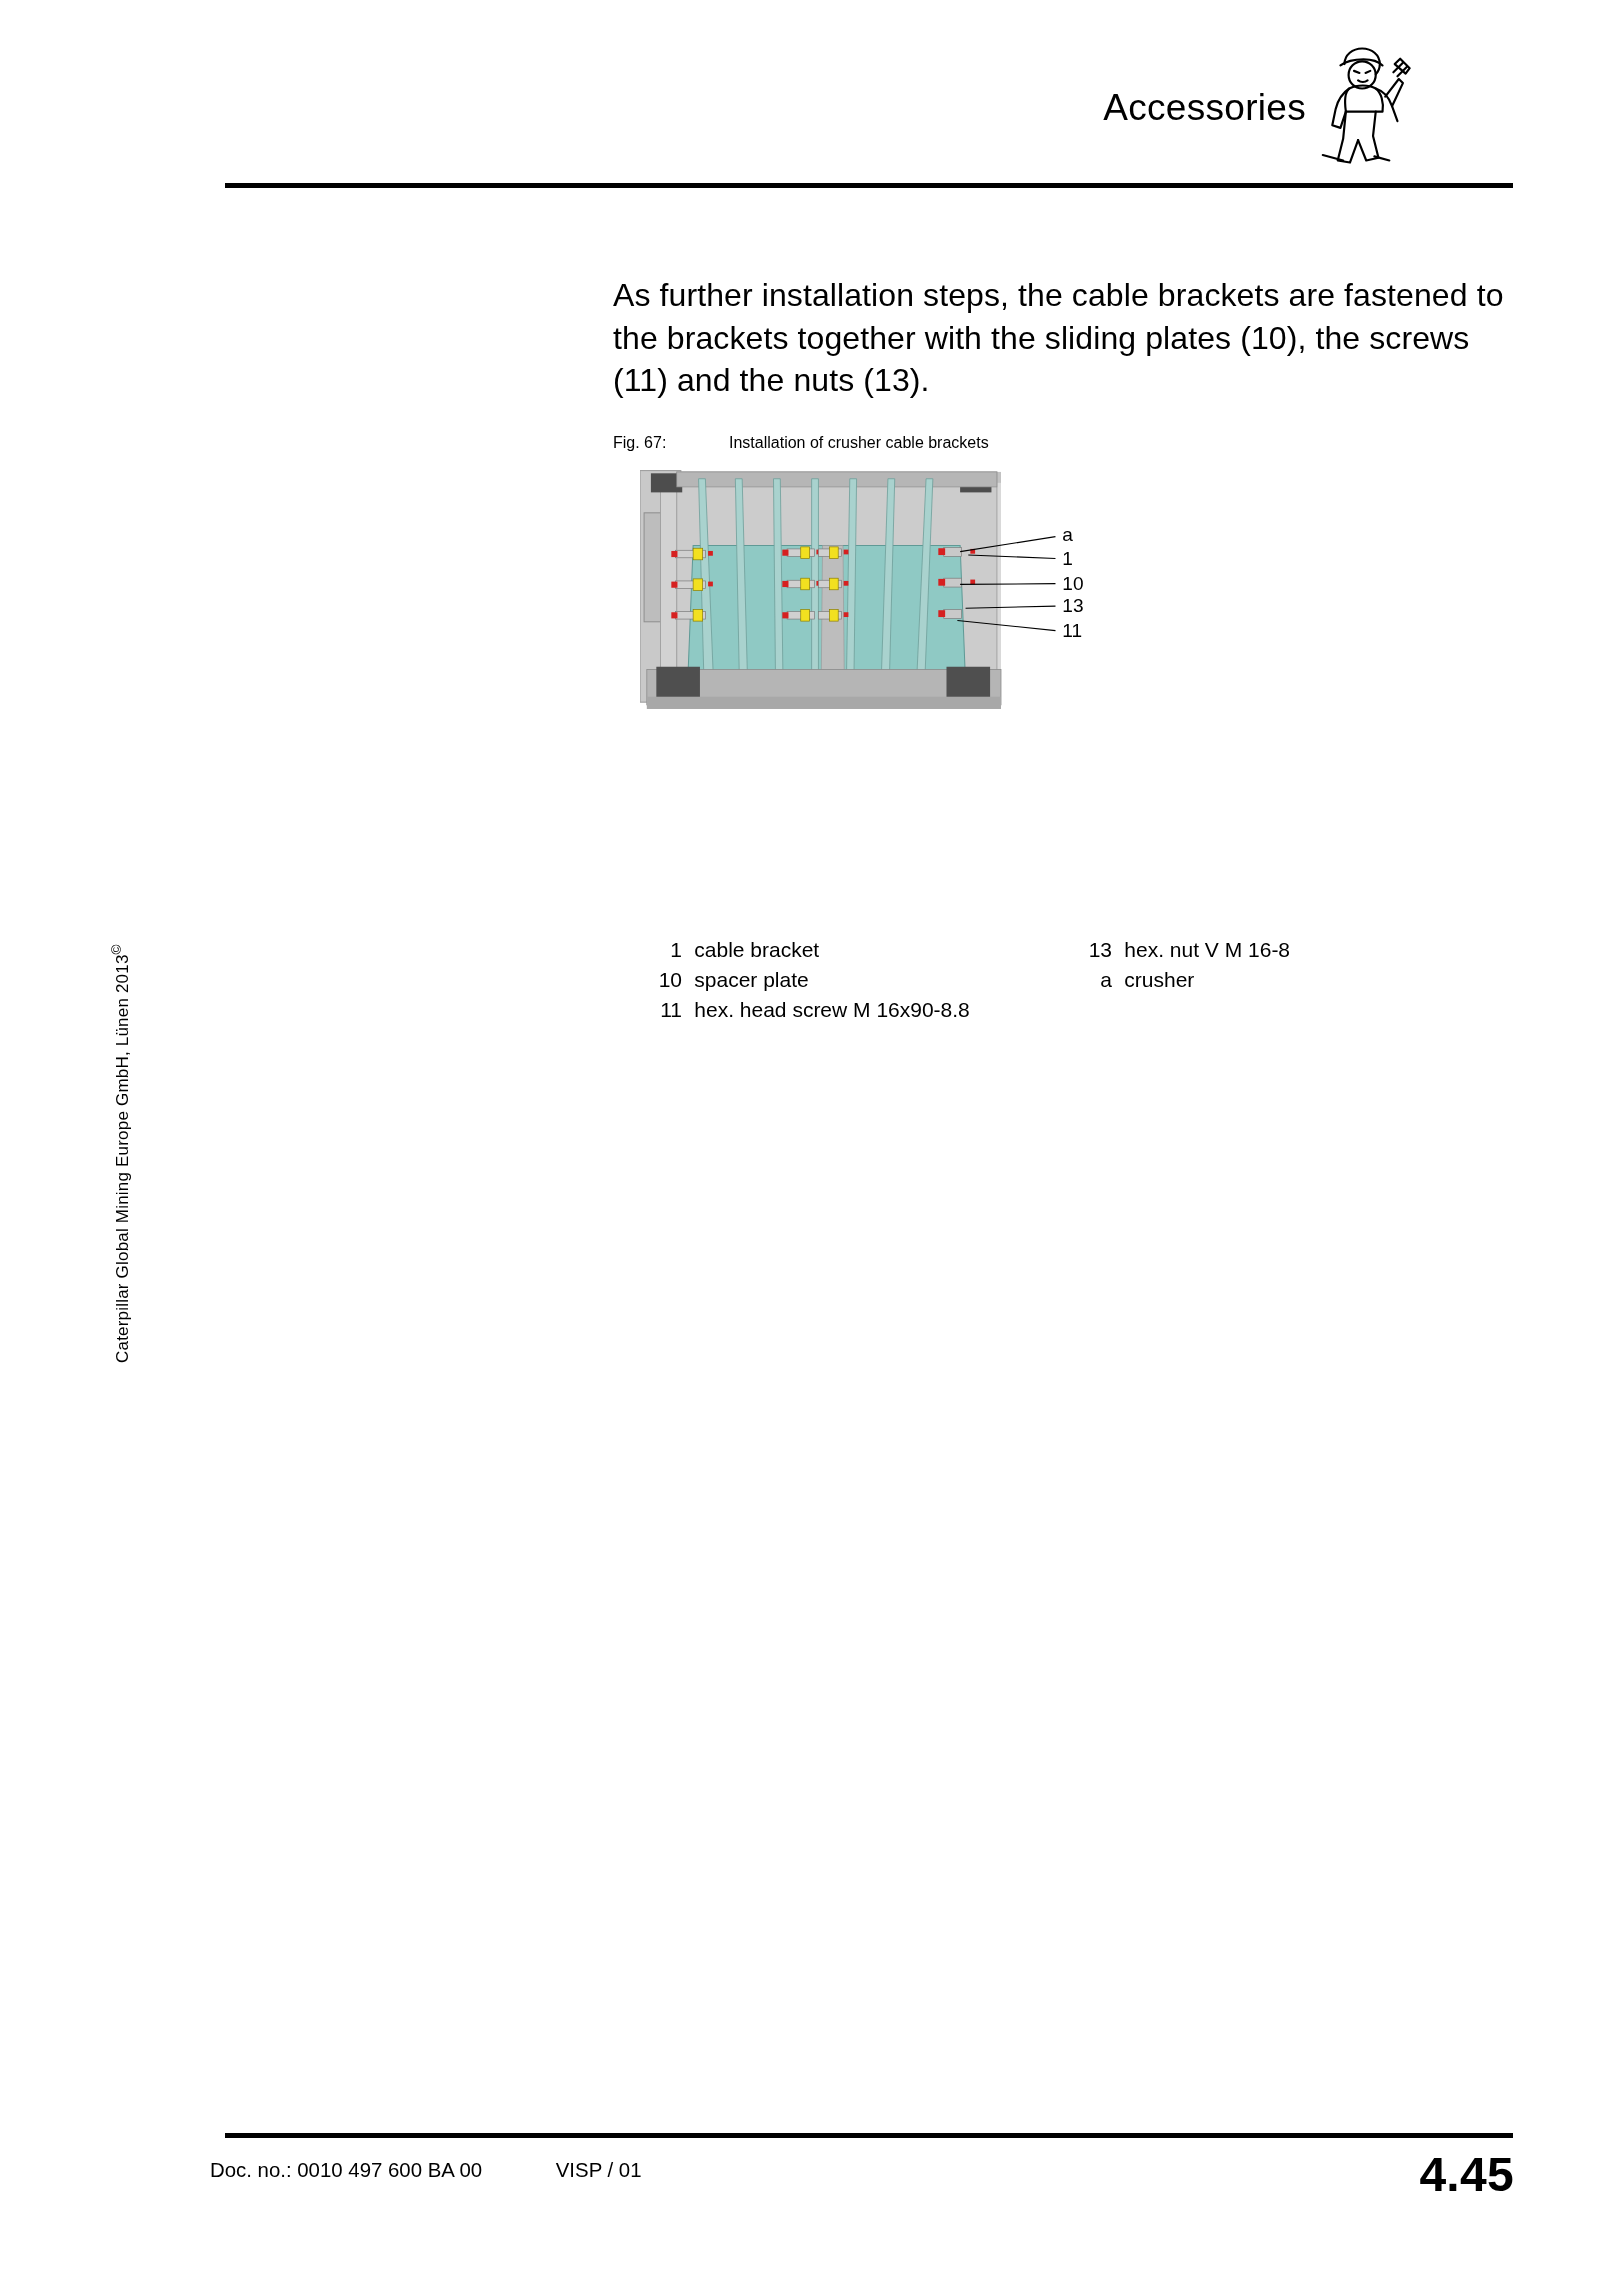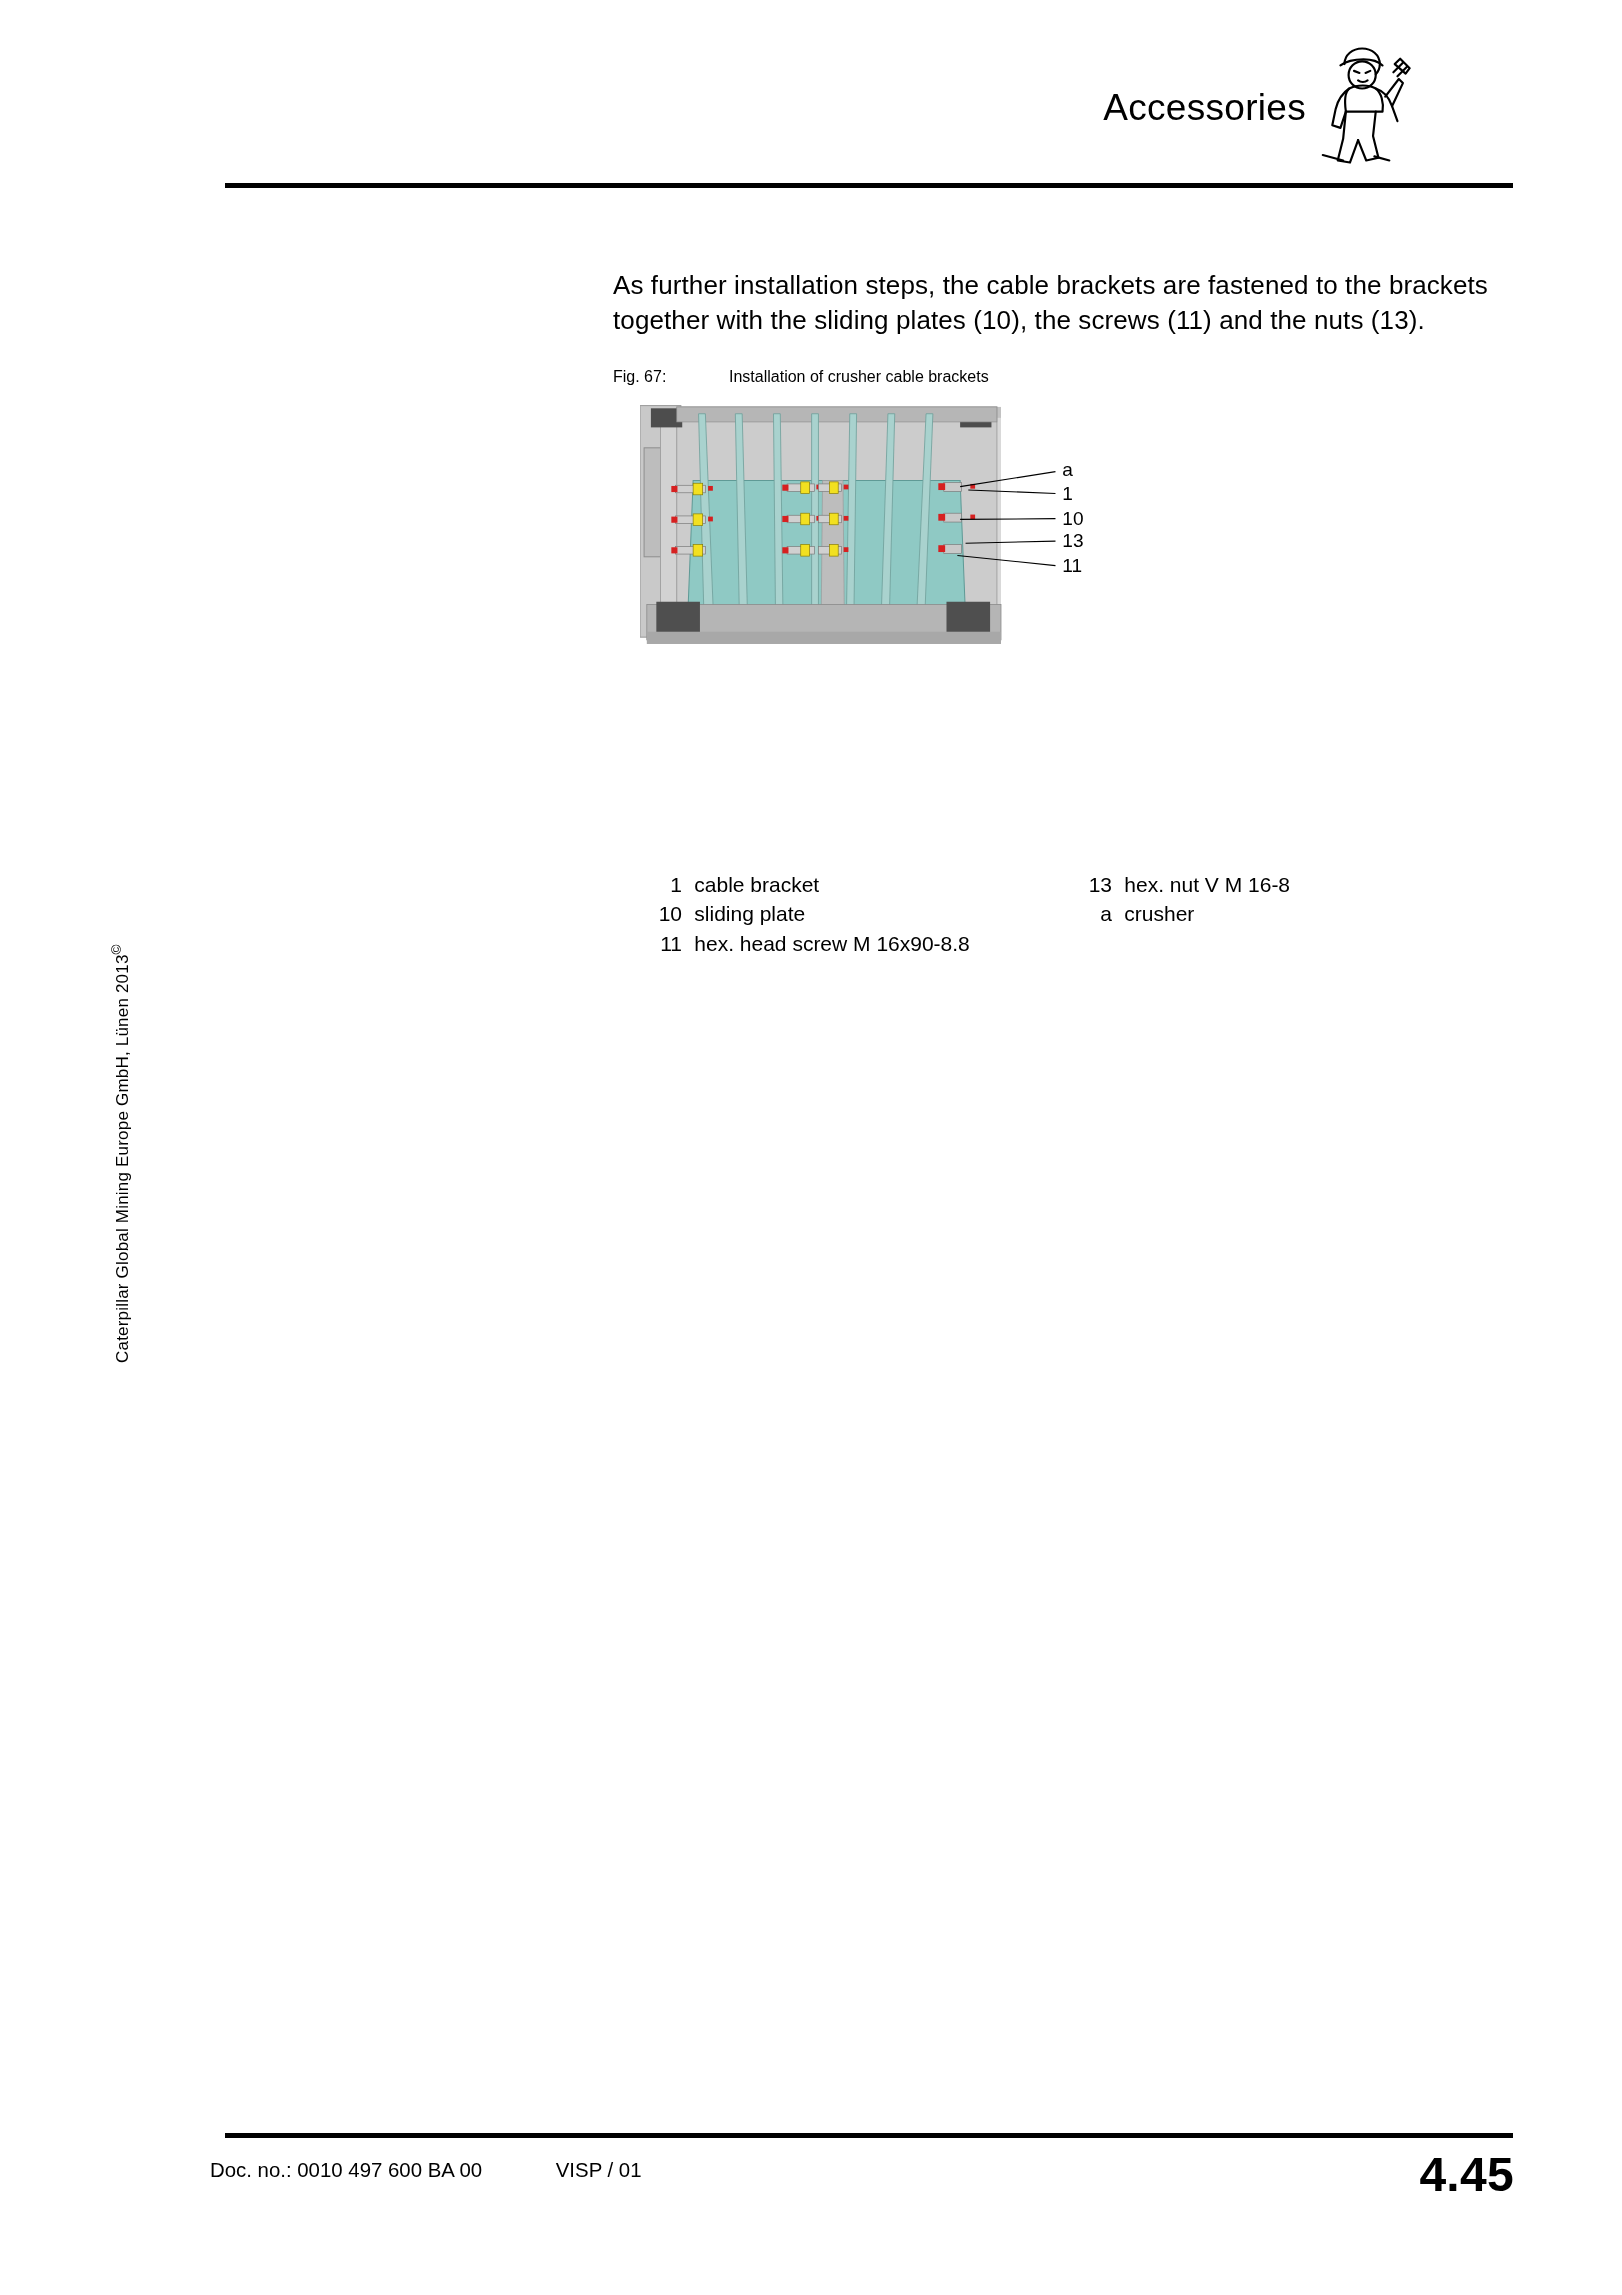--- a/index.html
+++ b/index.html
@@ -69,21 +69,21 @@
   }
 
   
   .content {
     position: absolute;
     left: 613px;
     top: 242px;
     width: 900px;
   }
   .intro {
-    font-size: 26px;
+    font-size: 32px;
     line-height: 1.33;
     letter-spacing: 0.1px;
   }
   .fig-caption {
     margin-top: 31px;
     font-size: 16px;
     font-weight: normal;
     display: flex;
   }
   .fig-caption .fig-label {
@@ -341,21 +341,21 @@
     </div>
 
     <div class="legend">
       <div class="legend-col left">
         <div class="legend-row">
           <span class="legend-num">1</span>
           <span>cable bracket</span>
         </div>
         <div class="legend-row">
           <span class="legend-num">10</span>
-          <span>sliding plate</span>
+          <span>spacer plate</span>
         </div>
         <div class="legend-row">
           <span class="legend-num">11</span>
           <span>hex. head screw M 16x90-8.8</span>
         </div>
       </div>
       <div class="legend-col right">
         <div class="legend-row">
           <span class="legend-num">13</span>
           <span>hex. nut V M 16-8</span>

